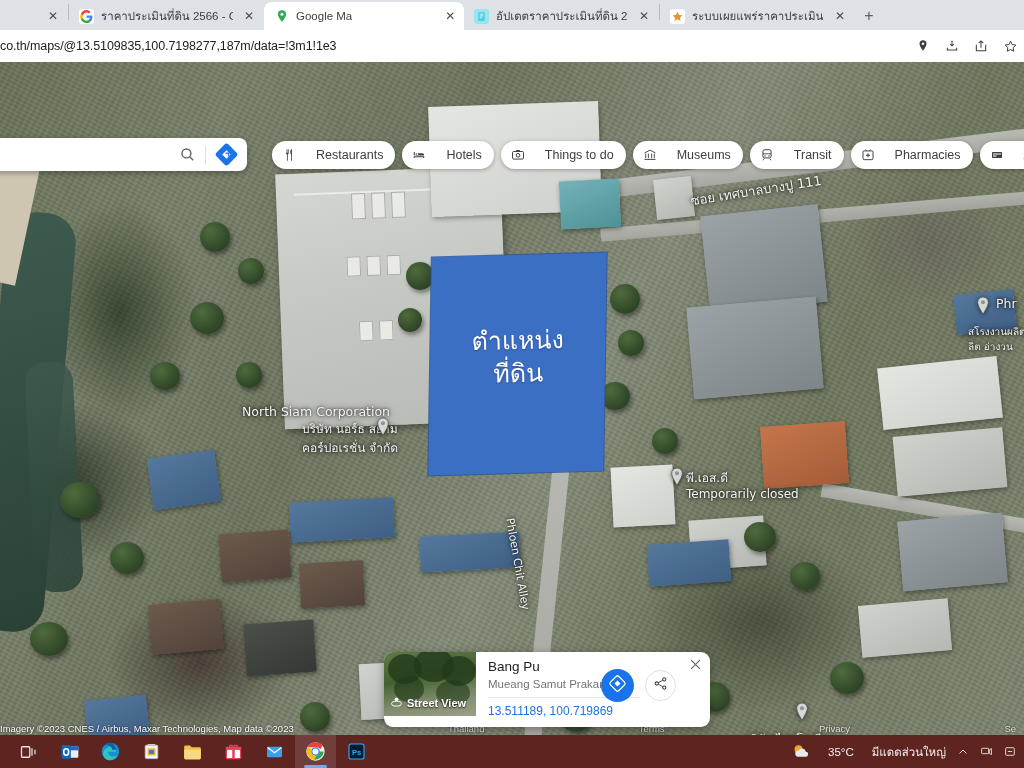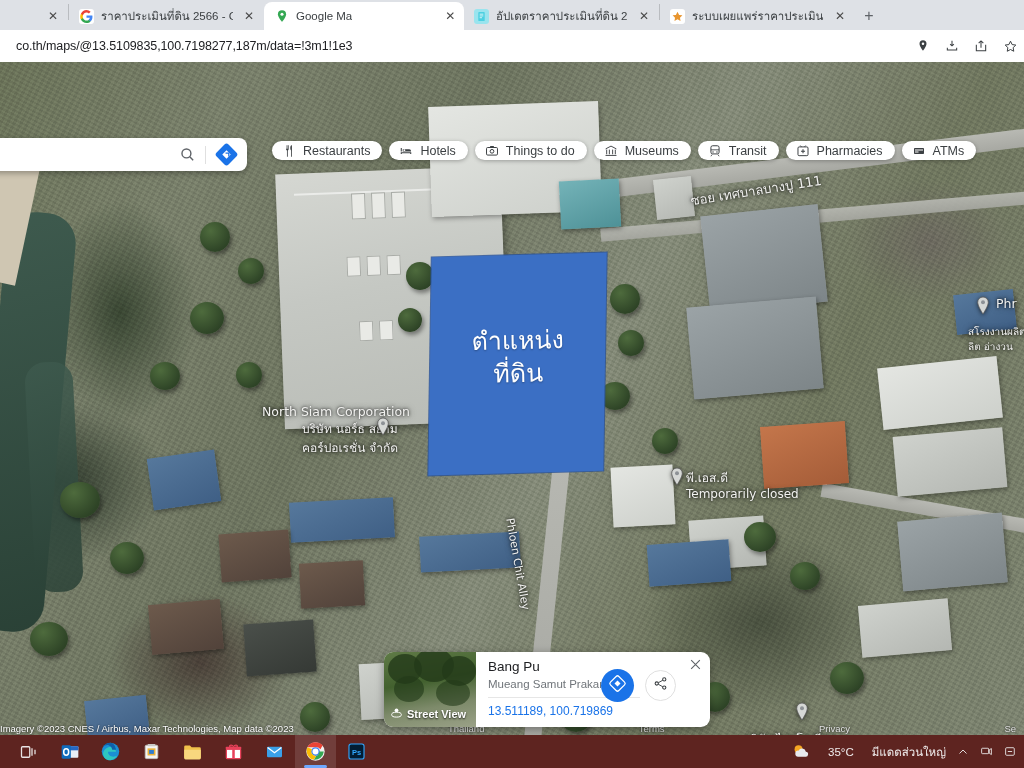--- a/index.html
+++ b/index.html
@@ -57,21 +57,21 @@
   .fav-orange { background: #fff; }
 
   .omnibar {
     position: absolute; left: 0; top: 30px; width: 1024px; height: 32px;
     background: #ffffff;
     display: flex; align-items: center;
   }
   .url-text {
     flex: 1;
     font-size: 12.5px; color: #202124;
-    padding-left: 16px;
+    padding-left: 0px;
     white-space: nowrap; overflow: hidden;
     letter-spacing: -0.1px;
   }
   .omni-icons { display: flex; align-items: center; gap: 13px; padding-right: 6px; }
   .omni-icons .oi { width: 16px; height: 16px; display: flex; align-items: center; justify-content: center; color: #4a4d50; }
 
   
   .map {
     position: absolute; left: 0; top: 62px; width: 1024px; height: 673px;
     overflow: hidden;
@@ -181,38 +181,38 @@
   .searchbox .sb-dir {
     width: 26px; height: 26px; border-radius: 4px;
     display:flex; align-items:center; justify-content:center;
   }
 
   .chips {
     position: absolute; left: 272px; top: 79px;
     display: flex; gap: 7px; align-items: center;
   }
   .chip {
-    height: 19px; border-radius: 16px; background:#ffffff;
-    display: flex; align-items: center; gap: 7px;
+    height: 28px; border-radius: 16px; background:#ffffff;
+    display: flex; align-items: center; gap: 20px;
     padding: 0 12px 0 10px;
     font-size: 12.5px; color: #3c4043;
     box-shadow: 0 1px 4px rgba(0,0,0,0.3);
     white-space: nowrap;
   }
   .chip svg { display:block; }
 
   
   .infocard {
     position: absolute; left: 384px; top: 590px; width: 326px; height: 75px;
     background: #ffffff; border-radius: 9px;
     box-shadow: 0 2px 8px rgba(0,0,0,0.35);
     display: flex; overflow: hidden;
   }
   .sv-thumb {
-    width: 92px; height: 75px; position: relative; flex: 0 0 92px;
+    width: 92px; height: 64px; position: relative; flex: 0 0 92px;
     background: linear-gradient(170deg,#5f7a46 0%, #43612f 40%, #7d8a6a 70%, #9aa187 100%);
     text-align: center;
   }
   .sv-thumb .sv-t { position:absolute; border-radius:50%; background: rgba(35,58,25,0.8); }
   .sv-thumb .sv-label {
     position: absolute; left: 6px; bottom: 6px;
     display: flex; align-items: center; gap: 4px;
     color: #fff; font-size: 11px; font-weight: 700;
     text-shadow: 0 1px 2px rgba(0,0,0,0.8);
   }
@@ -444,21 +444,21 @@
     <div class="land-label">
       <div>ตำแหน่ง</div>
       <div>ที่ดิน</div>
     </div>
 
     <div class="mlabel" style="left:690px; top:118px; transform:rotate(-9deg); font-size:13px;">ซอย เทศบาลบางปู 111</div>
 
     <div class="mlabel sm" style="left:516px; top:455px; transform:rotate(80deg); transform-origin:left top; font-size:11px;">Phloen Chit Alley</div>
 
     <div class="mlabel" style="left:242px; top:342px;">
-      <div style="font-size:12.5px;margin-left:20px;">North Siam Corporation</div>
+      <div style="font-size:12.5px;">North Siam Corporation</div>
       <div class="sm" style="margin-left:60px;">บริษัท นอร์ธ สยาม</div>
       <div class="sm" style="margin-left:60px;">คอร์ปอเรชั่น จำกัด</div>
     </div>
     <div class="poi-pin" style="left:376px; top:355px;">
       <svg viewBox="0 0 14 19">
           <path fill="#d6d8d6" stroke="#5a5a5a" stroke-width="0.8" d="M7 1a5.3 5.3 0 0 0-5.3 5.3C1.7 10.3 7 18 7 18s5.3-7.7 5.3-11.7A5.3 5.3 0 0 0 7 1z"></path>
           <circle cx="7" cy="6.3" r="2" fill="#8d9196"></circle>
         </svg>
     </div>
 

